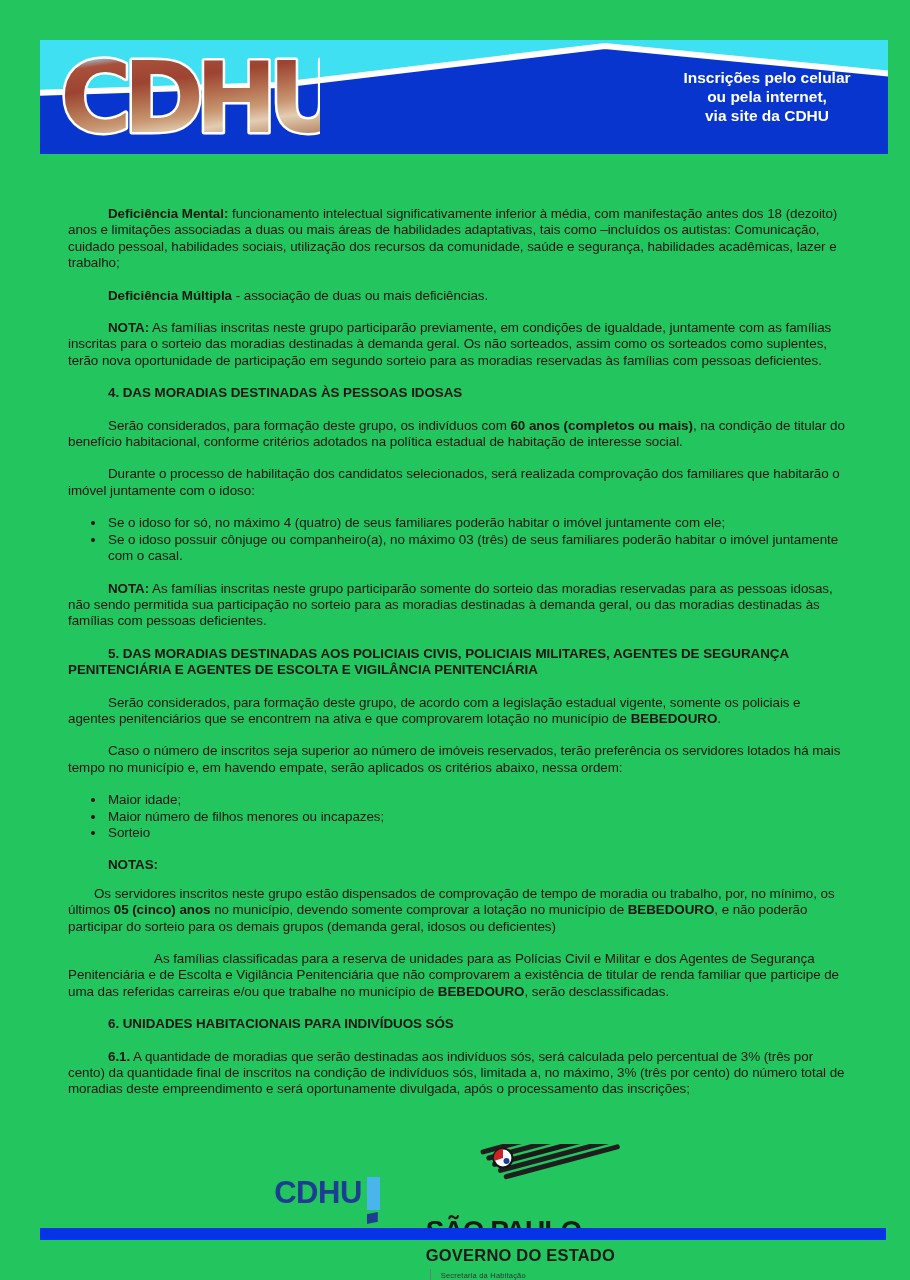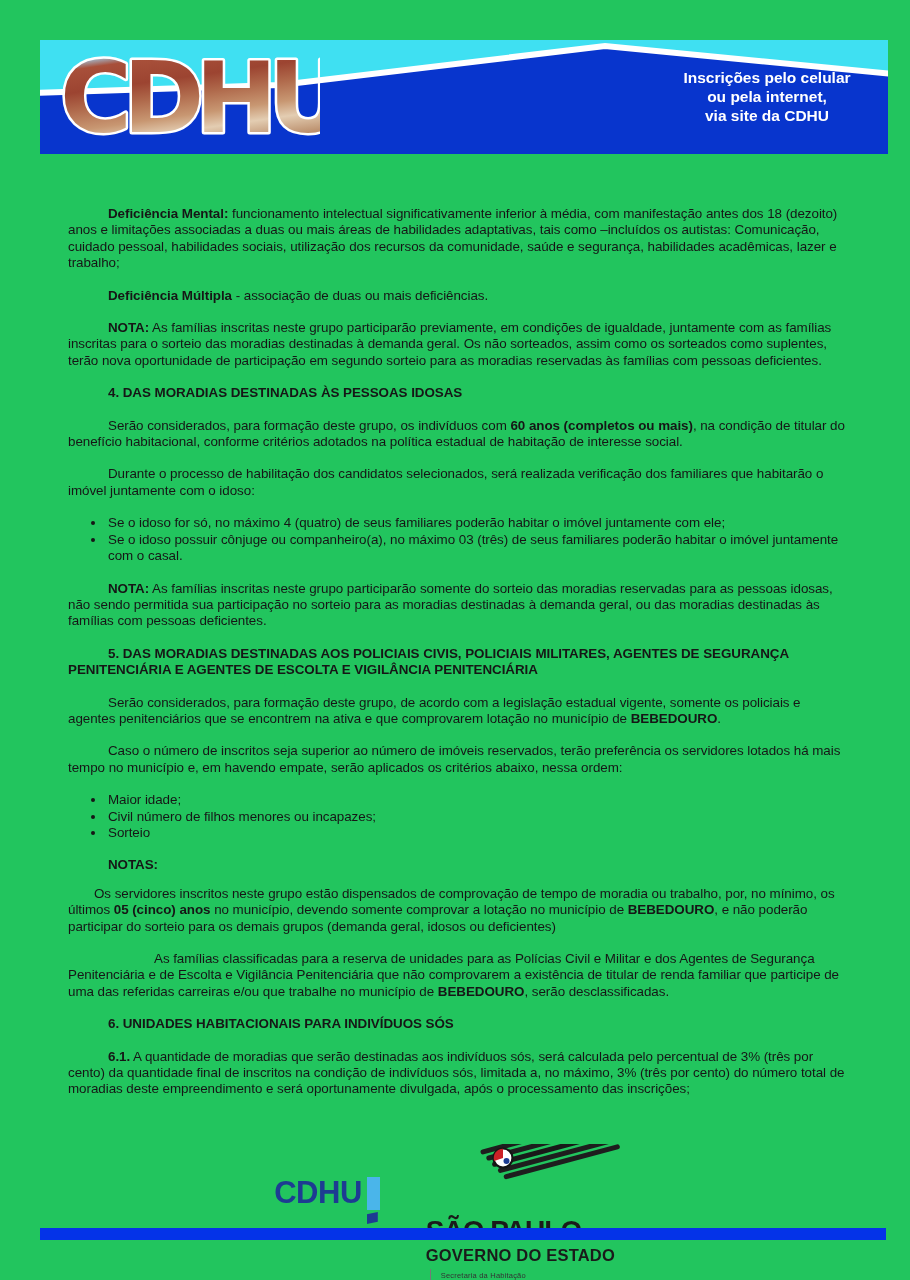--- a/index.html
+++ b/index.html
@@ -78,32 +78,32 @@
       <div>via site da CDHU</div>
     </div>
   </div>
 
   <div class="doc" id="doc-body">
       <div class="blk para"><b>Deficiência Mental:</b><span> funcionamento intelectual significativamente inferior à média, com manifestação antes dos 18 (dezoito) anos e limitações associadas a duas ou mais áreas de habilidades adaptativas, tais como –incluídos os autistas: Comunicação, cuidado pessoal, habilidades sociais, utilização dos recursos da comunidade, saúde e segurança, habilidades acadêmicas, lazer e trabalho;</span></div>
       <div class="blk para"><b>Deficiência Múltipla</b><span> - associação de duas ou mais deficiências.</span></div>
       <div class="blk para"><b>NOTA:</b><span> As famílias inscritas neste grupo participarão previamente, em condições de igualdade, juntamente com as famílias inscritas para o sorteio das moradias destinadas à demanda geral. Os não sorteados, assim como os sorteados como suplentes, terão nova oportunidade de participação em segundo sorteio para as moradias reservadas às famílias com pessoas deficientes.</span></div>
       <div class="blk heading"><b>4. DAS MORADIAS DESTINADAS ÀS PESSOAS IDOSAS</b></div>
       <div class="blk para"><span>Serão considerados, para formação deste grupo, os indivíduos com </span><b>60 anos (completos ou mais)</b><span>, na condição de titular do benefício habitacional, conforme critérios adotados na política estadual de habitação de interesse social.</span></div>
-      <div class="blk para"><span>Durante o processo de habilitação dos candidatos selecionados, será realizada verificação dos familiares que habitarão o imóvel juntamente com o idoso:</span></div>
+      <div class="blk para"><span>Durante o processo de habilitação dos candidatos selecionados, será realizada comprovação dos familiares que habitarão o imóvel juntamente com o idoso:</span></div>
       <ul class="blk list">
         <li><span>Se o idoso for só, no máximo 4 (quatro) de seus familiares poderão habitar o imóvel juntamente com ele;</span></li>
         <li><span>Se o idoso possuir cônjuge ou companheiro(a), no máximo 03 (três) de seus familiares poderão habitar o imóvel juntamente com o casal.</span></li>
       </ul>
       <div class="blk para"><b>NOTA:</b><span> As famílias inscritas neste grupo participarão somente do sorteio das moradias reservadas para as pessoas idosas, não sendo permitida sua participação no sorteio para as moradias destinadas à demanda geral, ou das moradias destinadas às famílias com pessoas deficientes.</span></div>
       <div class="blk heading"><b>5. DAS MORADIAS DESTINADAS AOS POLICIAIS CIVIS, POLICIAIS MILITARES, AGENTES DE SEGURANÇA</b><br><b>PENITENCIÁRIA E AGENTES DE ESCOLTA E VIGILÂNCIA PENITENCIÁRIA</b></div>
       <div class="blk para"><span>Serão considerados, para formação deste grupo, de acordo com a legislação estadual vigente, somente os policiais e agentes penitenciários que se encontrem na ativa e que comprovarem lotação no município de </span><b>BEBEDOURO</b><span>.</span></div>
       <div class="blk para"><span>Caso o número de inscritos seja superior ao número de imóveis reservados, terão preferência os servidores lotados há mais tempo no município e, em havendo empate, serão aplicados os critérios abaixo, nessa ordem:</span></div>
       <ul class="blk list">
         <li><span>Maior idade;</span></li>
-        <li><span>Civil número de filhos menores ou incapazes;</span></li>
+        <li><span>Maior número de filhos menores ou incapazes;</span></li>
         <li><span>Sorteio</span></li>
       </ul>
       <div class="blk para label"><b>NOTAS:</b></div>
       <div class="blk para cont"><span>Os servidores inscritos neste grupo estão dispensados de comprovação de tempo de moradia ou trabalho, por, no mínimo, os últimos </span><b>05 (cinco) anos</b><span> no município, devendo somente comprovar a lotação no município de </span><b>BEBEDOURO</b><span>, e não poderão participar do sorteio para os demais grupos (demanda geral, idosos ou deficientes)</span></div>
       <div class="blk para bigind"><span>As famílias classificadas para a reserva de unidades para as Polícias Civil e Militar e dos Agentes de Segurança Penitenciária e de Escolta e Vigilância Penitenciária que não comprovarem a existência de titular de renda familiar que participe de uma das referidas carreiras e/ou que trabalhe no município de </span><b>BEBEDOURO</b><span>, serão desclassificadas.</span></div>
       <div class="blk heading"><b>6. UNIDADES HABITACIONAIS PARA INDIVÍDUOS SÓS</b></div>
       <div class="blk para"><b>6.1.</b><span> A quantidade de moradias que serão destinadas aos indivíduos sós, será calculada pelo percentual de 3% (três por cento) da quantidade final de inscritos na condição de indivíduos sós, limitada a, no máximo, 3% (três por cento) do número total de moradias deste empreendimento e será oportunamente divulgada, após o processamento das inscrições;</span></div>
     </div>
 
   <div class="footer">

